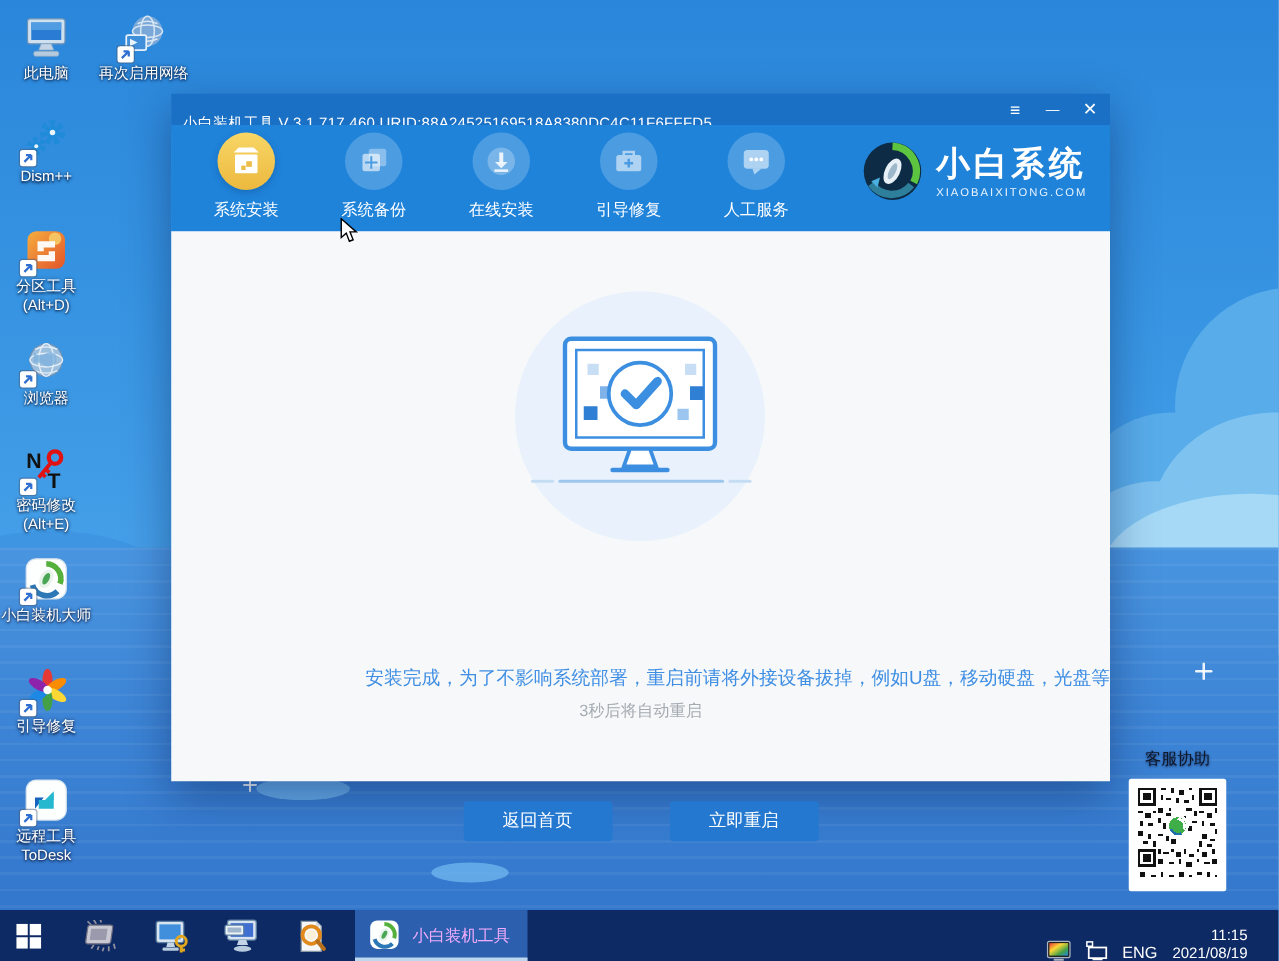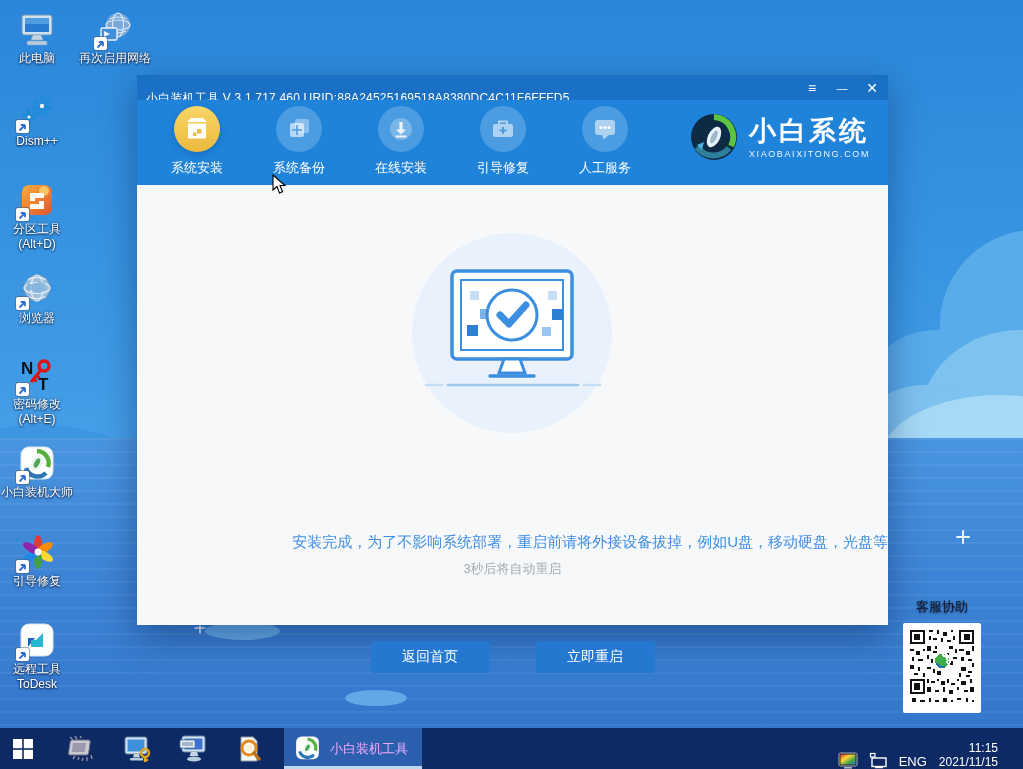--- a/index.html
+++ b/index.html
@@ -557,17 +557,17 @@
         <rect x="6" y="15" width="8" height="1.6" fill="#aab4c2"></rect>
       </svg>
       <svg width="20" height="17" viewBox="0 0 20 17" style="margin-left:11px;">
         <rect x="1.5" y="1.5" width="4.5" height="3.5" fill="none" stroke="#fff" stroke-width="1.2"></rect>
         <rect x="3" y="6" width="14" height="8.5" fill="none" stroke="#fff" stroke-width="1.4"></rect>
         <line x1="6" y1="15.5" x2="14" y2="15.5" stroke="#fff" stroke-width="1.4"></line>
       </svg>
       <span class="eng">ENG</span>
       <div class="clock">
         <div>11:15</div>
-        <div>2021/11/15</div>
+        <div>2021/08/19</div>
       </div>
     </div>
   </div>
 </div>
 
 </body></html>

